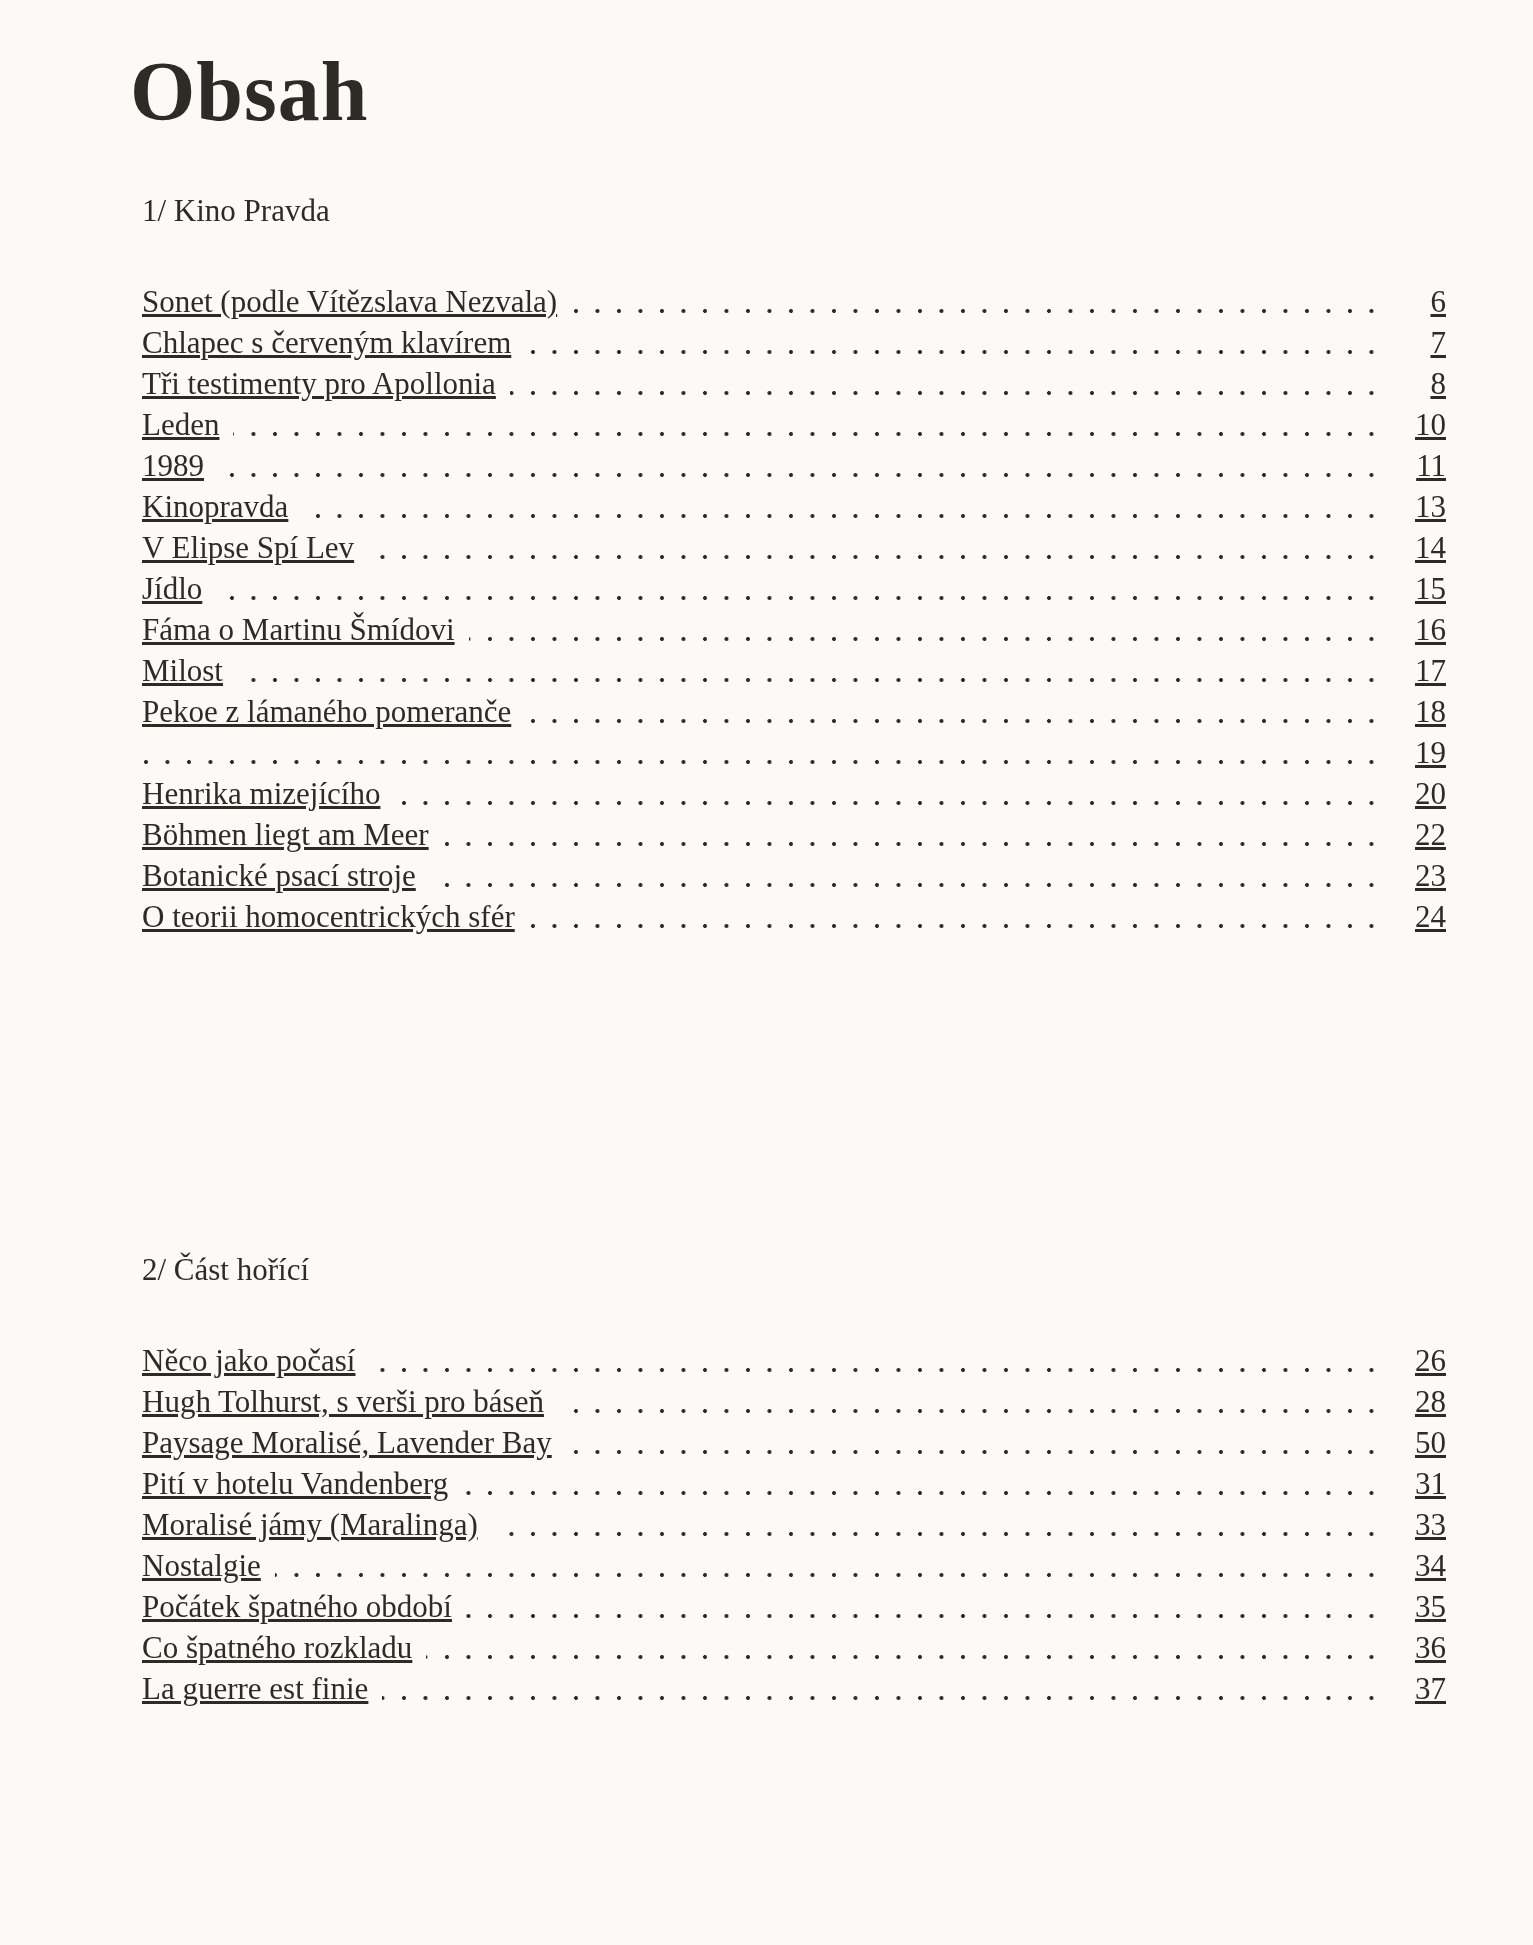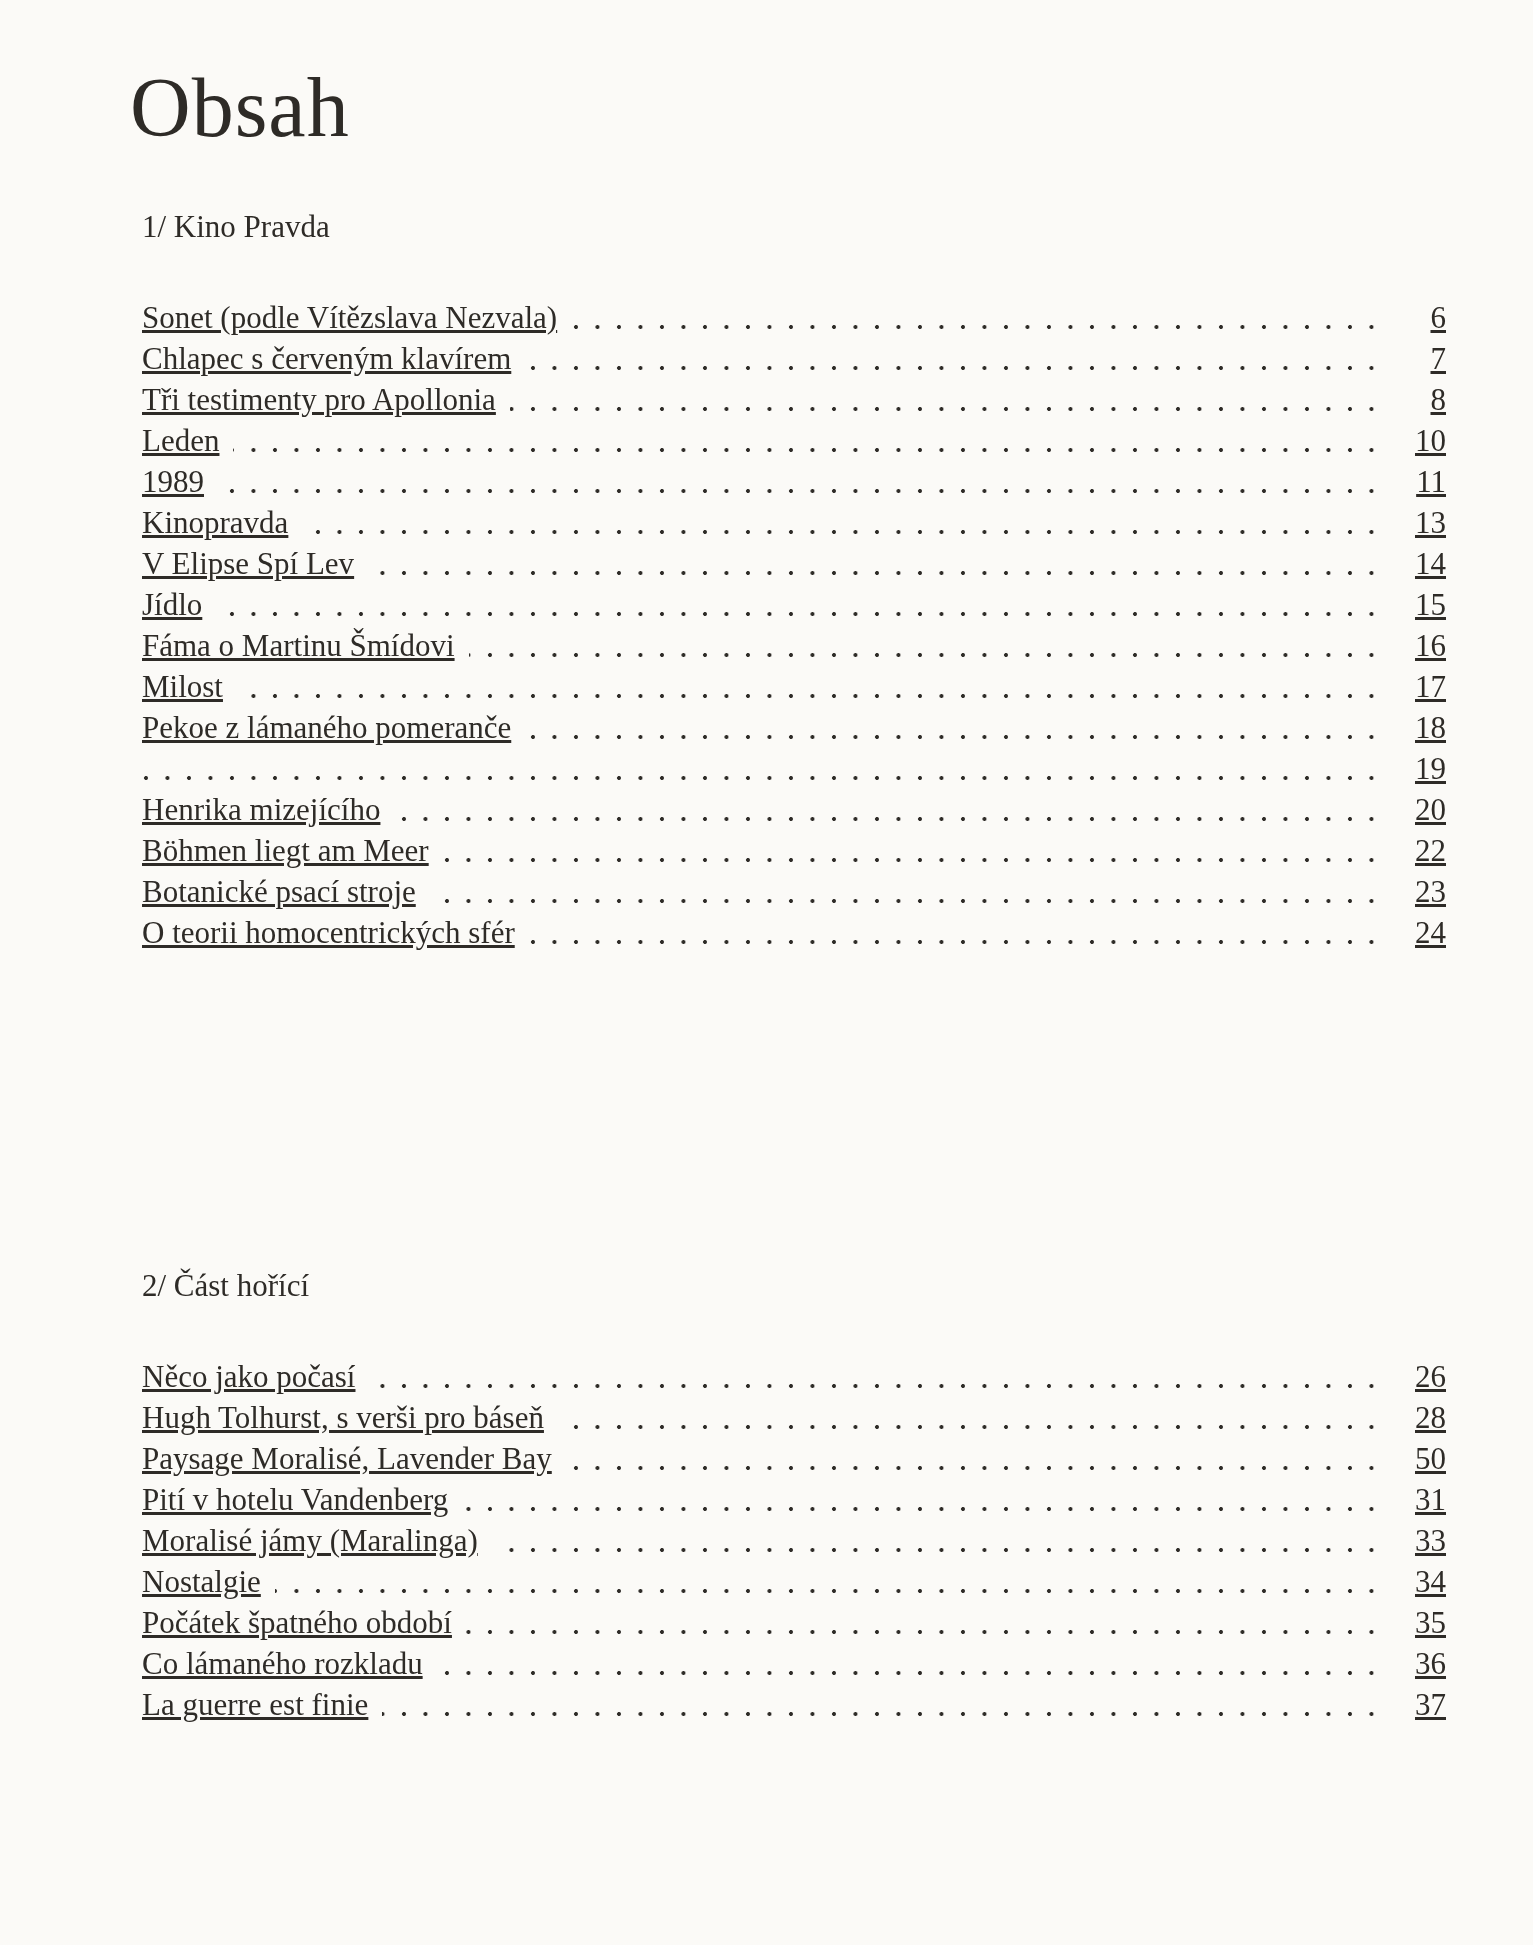--- a/index.html
+++ b/index.html
@@ -19,23 +19,23 @@
     overflow: hidden;
   }
   .page {
     box-sizing: border-box;
     width: 100%;
     height: 100%;
     padding: 50px 75px 0 130px;
   }
   h1.book-title {
     font-size: 84px;
-    font-weight: 400;
+    font-weight: 700;
     line-height: 1;
-    margin: 16px 0 56px 0;
+    margin: 0 0 56px 0;
     letter-spacing: 1px;
   }
   .toc-section { margin: 12px; }
   .toc-section + .toc-section { margin-top: 312px; }
   .section-heading {
     font-size: 31px;
     font-weight: 500;
     line-height: 41px;
     margin: 0 0 50px 0;
   }
@@ -212,21 +212,21 @@
     <span class="entry-page">34</span>
   </div>
 
   <div class="entry-row">
     <span class="entry-title">Počátek špatného období</span>
     <span class="dot-leader"></span>
     <span class="entry-page">35</span>
   </div>
 
   <div class="entry-row">
-    <span class="entry-title">Co lámaného rozkladu</span>
+    <span class="entry-title">Co špatného rozkladu</span>
     <span class="dot-leader"></span>
     <span class="entry-page">36</span>
   </div>
 
   <div class="entry-row">
     <span class="entry-title">La guerre est finie</span>
     <span class="dot-leader"></span>
     <span class="entry-page">37</span>
   </div>
 </div>

